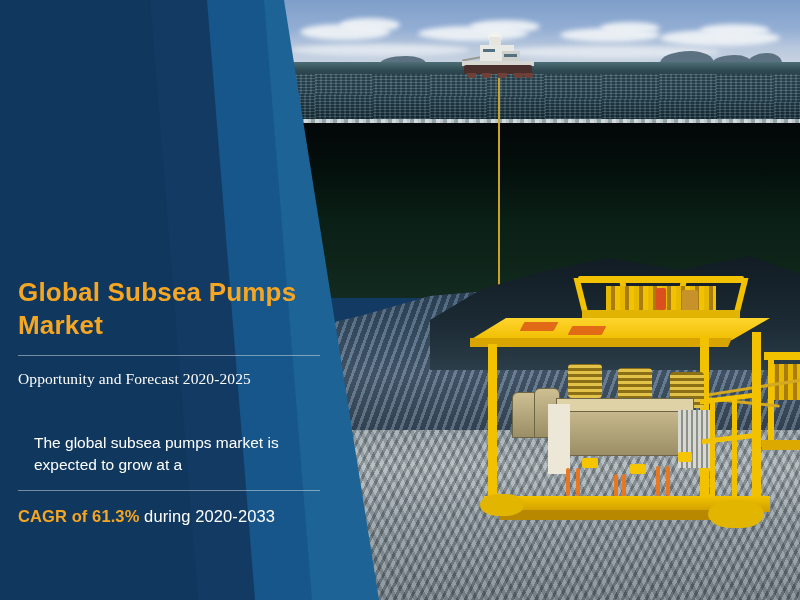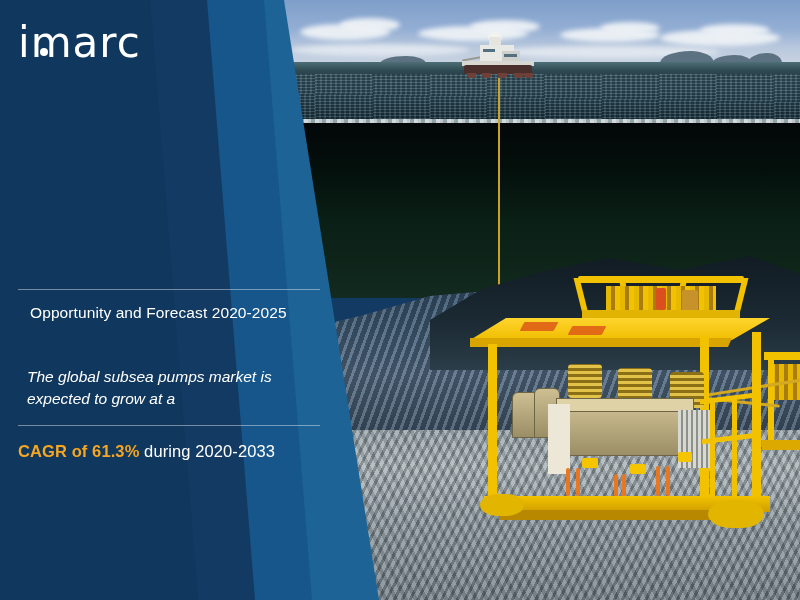--- a/index.html
+++ b/index.html
@@ -189,34 +189,34 @@
     font-size:26px;
     font-weight:bold;
     line-height:1.26;
     letter-spacing:.2px;
   }
   .rule{
     width:302px;height:1px;background:rgba(255,255,255,.42);
     margin:13px 0 14px 0;
   }
   .subtitle{
-    margin:12px;
+    margin:0;
     color:#ffffff;
     font-size:15.5px;
     font-weight:400;
     letter-spacing:.1px;
+    font-family:Liberation Serif, serif;
   }
   .lead{
-    margin:44px 0 0 9px;
+    margin:44px 0 0 16px;
     color:#ffffff;
     font-size:15.5px;
     font-weight:400;
     line-height:1.45;
     max-width:318px;
-    font-style:italic;
   }
   .cagr{
     margin:0;
     font-size:16.5px;
     color:#ffffff;
     letter-spacing:.1px;
   }
   .cagr .hl{color:#f5a623;font-weight:bold;}
 </style>
 </head>
@@ -343,26 +343,23 @@
     </div>
 
     <div class="photo-tone"></div>
   </div>
 
   <div class="band band-bright"></div>
   <div class="band band-mid"></div>
   <div class="panel-navy"></div>
   <div class="panel-shade"></div>
 
-  <div class="logo">
-    <span class="logo-dot"></span>
-    <span class="logo-text">imarc</span>
-  </div>
 
   <div class="content">
+    <h1 class="title">Global Subsea Pumps Market</h1>
     <div class="rule"></div>
     <p class="subtitle">Opportunity and Forecast 2020-2025</p>
     <p class="lead">The global subsea pumps market is expected to grow at a</p>
     <div class="rule" style="margin:14px 0 16px 0;"></div>
     <p class="cagr"><span class="hl">CAGR of 61.3%</span><span> during 2020-2033</span></p>
   </div>
 
 </div>
 
 </body></html>

